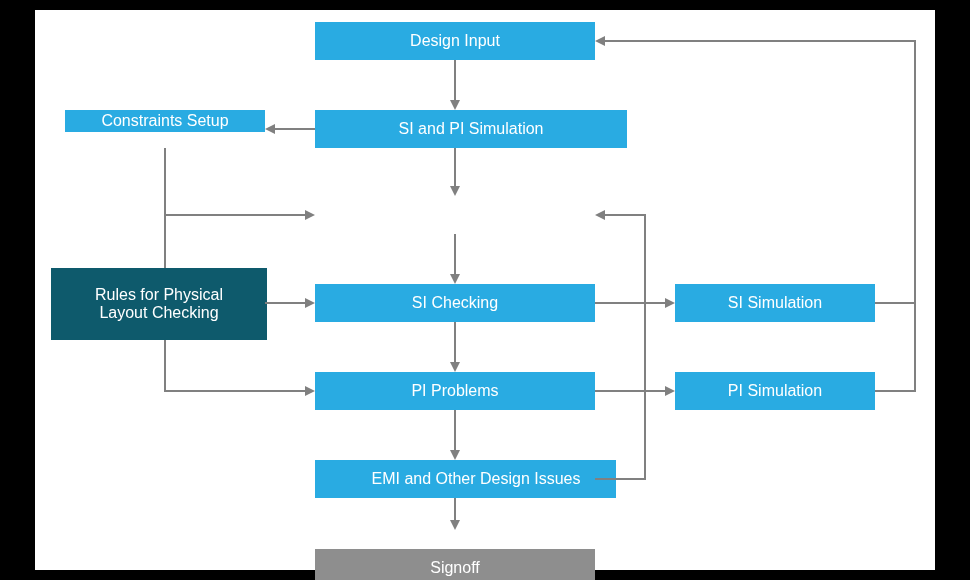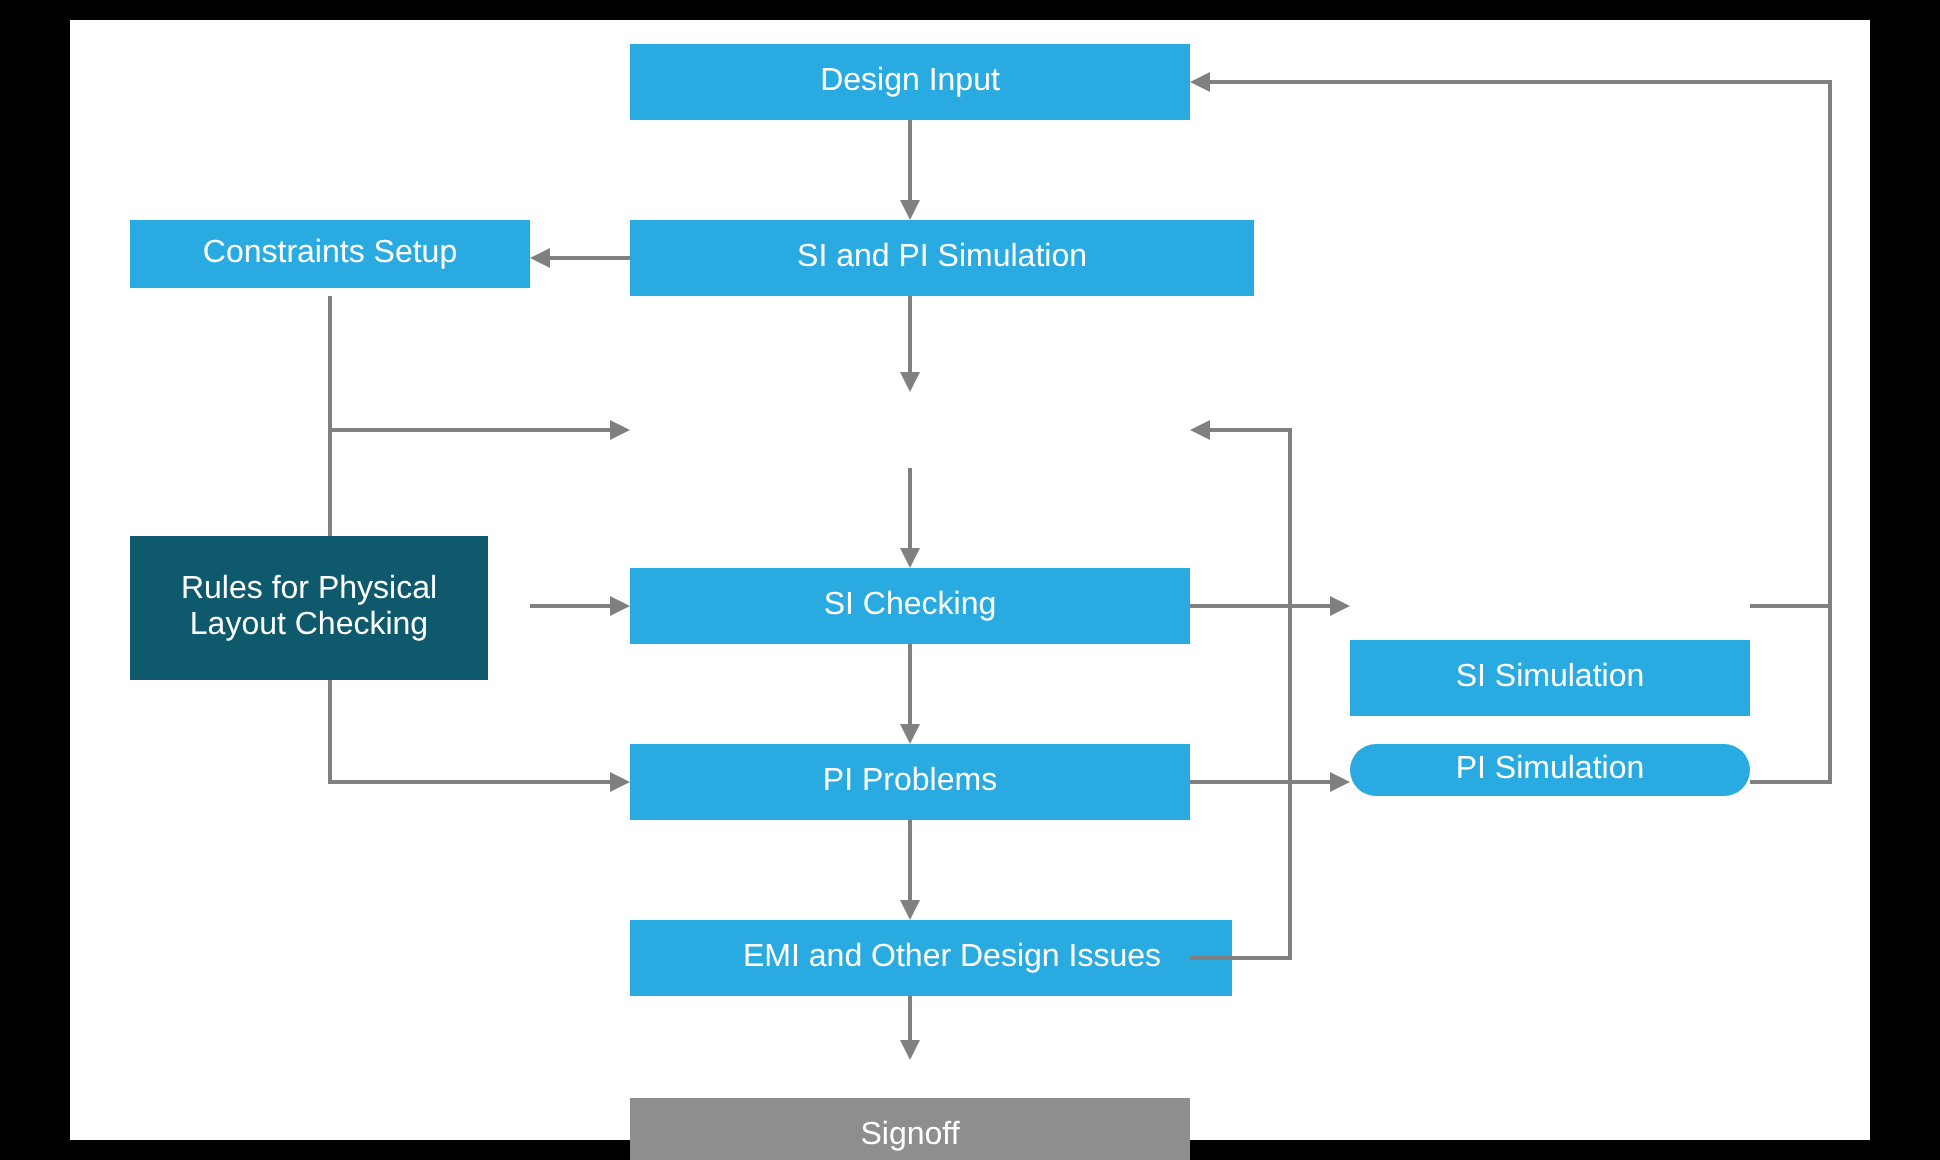--- a/index.html
+++ b/index.html
@@ -48,43 +48,43 @@
 <div class="frame">
 
   <div class="box blue" style="left:280px; top:12px; width:280px; height:38px;">
     <span>Design Input</span>
   </div>
 
   <div class="box blue" style="left:280px; top:100px; width:312px; height:38px;">
     <span>SI and PI Simulation</span>
   </div>
 
-  <div class="box blue" style="left:30px; top:100px; width:200px; height:34px;">
+  <div class="box blue" style="left:30px; top:100px; width:200px; height:22px;">
     <span>Constraints Setup</span>
   </div>
 
 
-  <div class="box dark" style="left:30px; top:258px; width:179px; height:72px;">
+  <div class="box dark" style="left:16px; top:258px; width:216px; height:72px;">
     <span>Rules for Physical
 Layout Checking</span>
   </div>
 
   <div class="box blue" style="left:280px; top:274px; width:280px; height:38px;">
     <span>SI Checking</span>
   </div>
 
-  <div class="box blue" style="left:640px; top:274px; width:200px; height:38px;margin-top:36px;">
+  <div class="box blue" style="left:640px; top:274px; width:200px; height:38px;">
     <span>SI Simulation</span>
   </div>
 
   <div class="box blue" style="left:280px; top:362px; width:280px; height:38px;">
     <span>PI Problems</span>
   </div>
 
-  <div class="box blue" style="left:640px; top:362px; width:200px; height:26px;border-radius:13px;">
+  <div class="box blue" style="left:640px; top:362px; width:200px; height:38px;">
     <span>PI Simulation</span>
   </div>
 
   <div class="box blue" style="left:280px; top:450px; width:280px; height:38px;padding-left:21px;">
     <span>EMI and Other Design Issues</span>
   </div>
 
   <div class="box gray" style="left:280px; top:520px; width:280px; height:38px;">
     <span>Signoff</span>
   </div>

